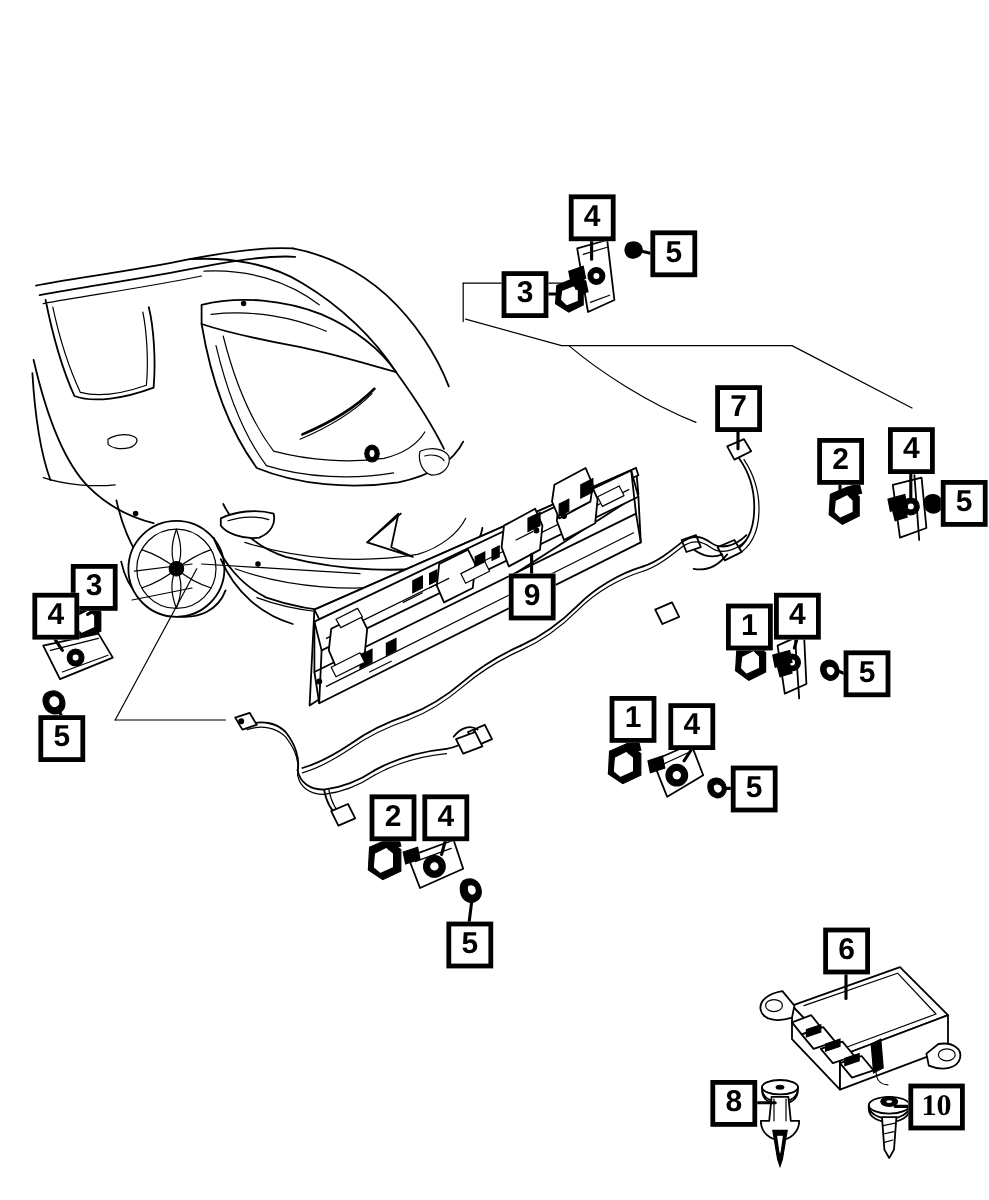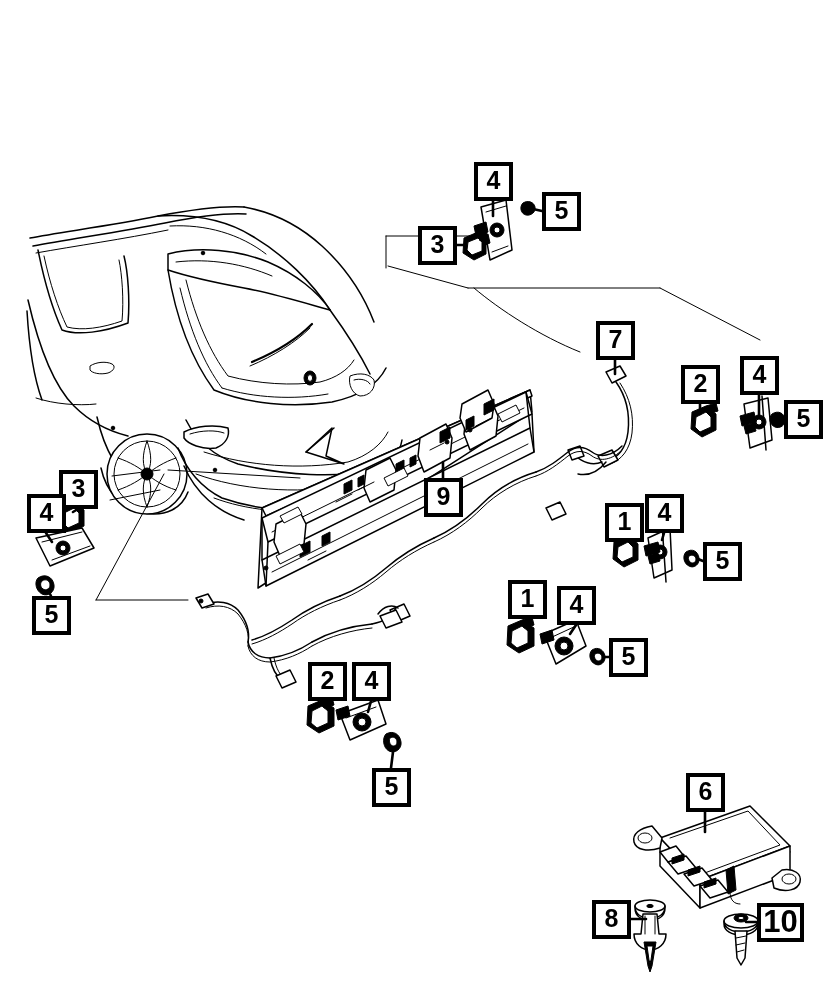--- a/index.html
+++ b/index.html
@@ -38,21 +38,21 @@
     color: #000000;
     line-height: 1;
     user-select: none;
   }
   .callout .num {
     display: block;
     font-size: 25px;
     letter-spacing: 0px;
     transform: translateY(-1px);
   }
-  .callout.wide .num { font-size: 31px; }
+  .callout.wide .num { font-size: 25px; font-family: Liberation Serif, serif; }
 </style>
 </head>
 <body>
 
 <div id="diagram-root">
 
   <svg id="art-layer" viewBox="0 0 824 1000" xmlns="http://www.w3.org/2000/svg">
     <defs>
       <style>
         .ln  { fill:none; stroke:#000; stroke-width:1.5; stroke-linecap:round; stroke-linejoin:round; }

